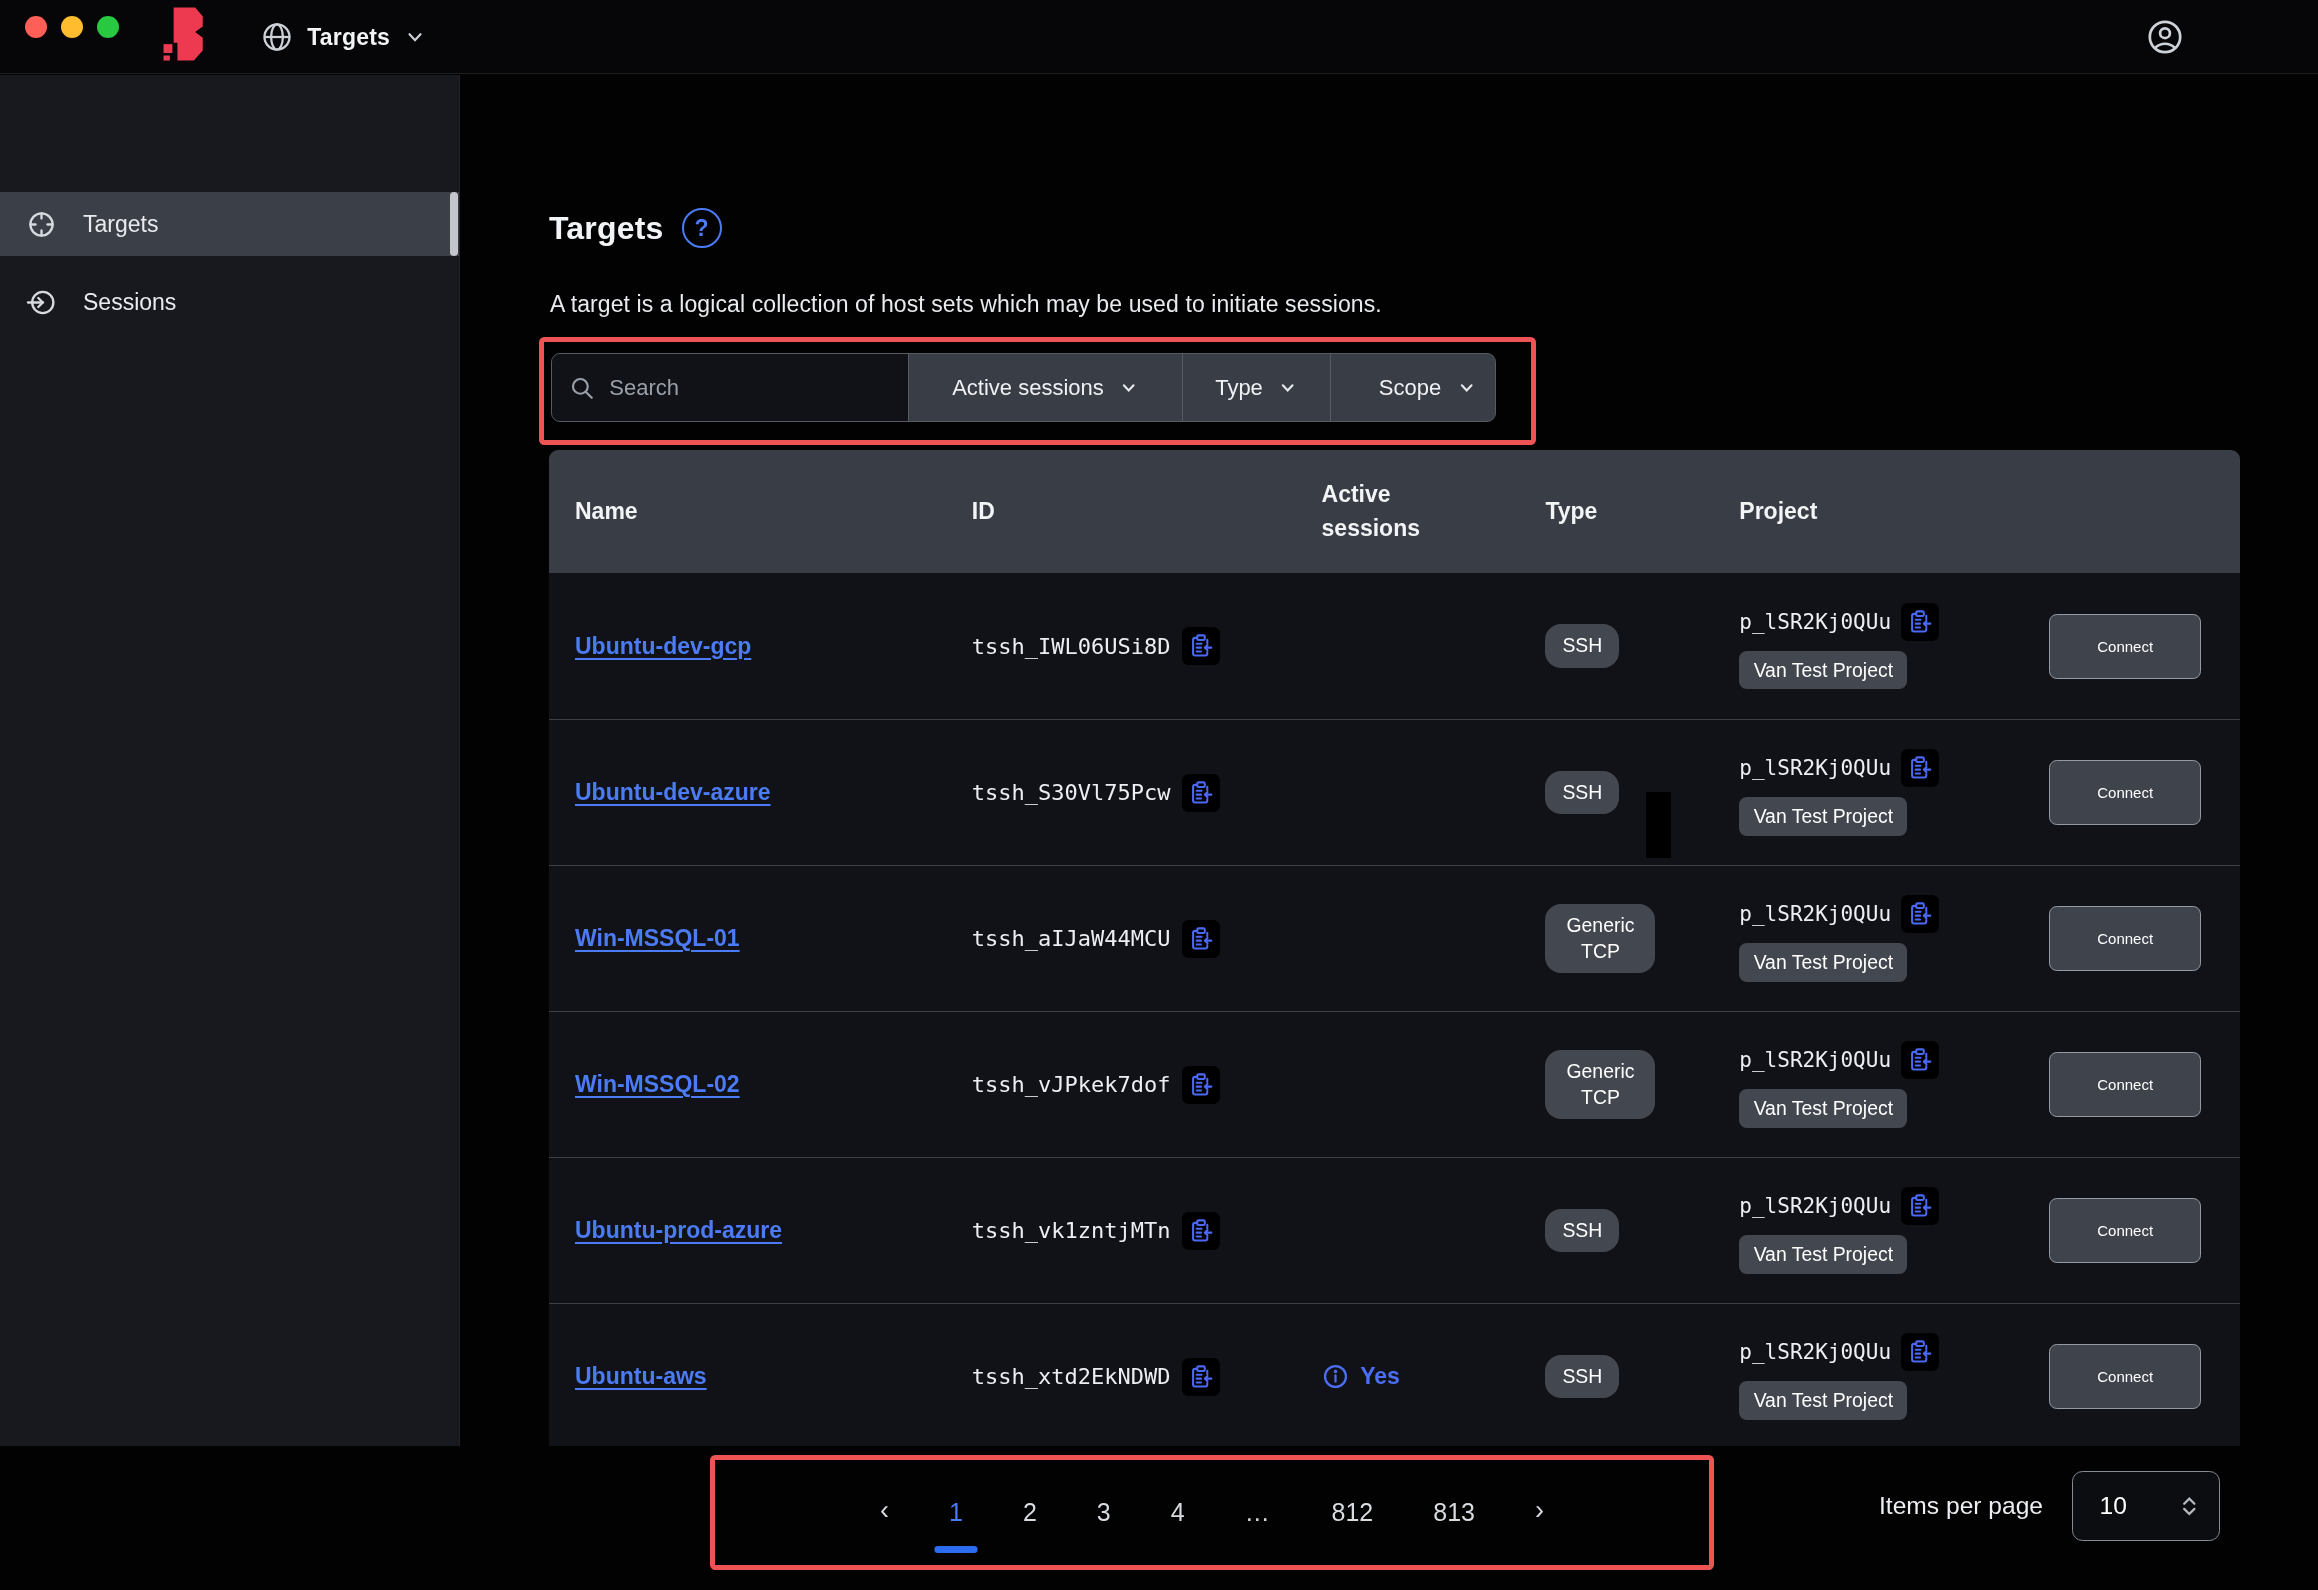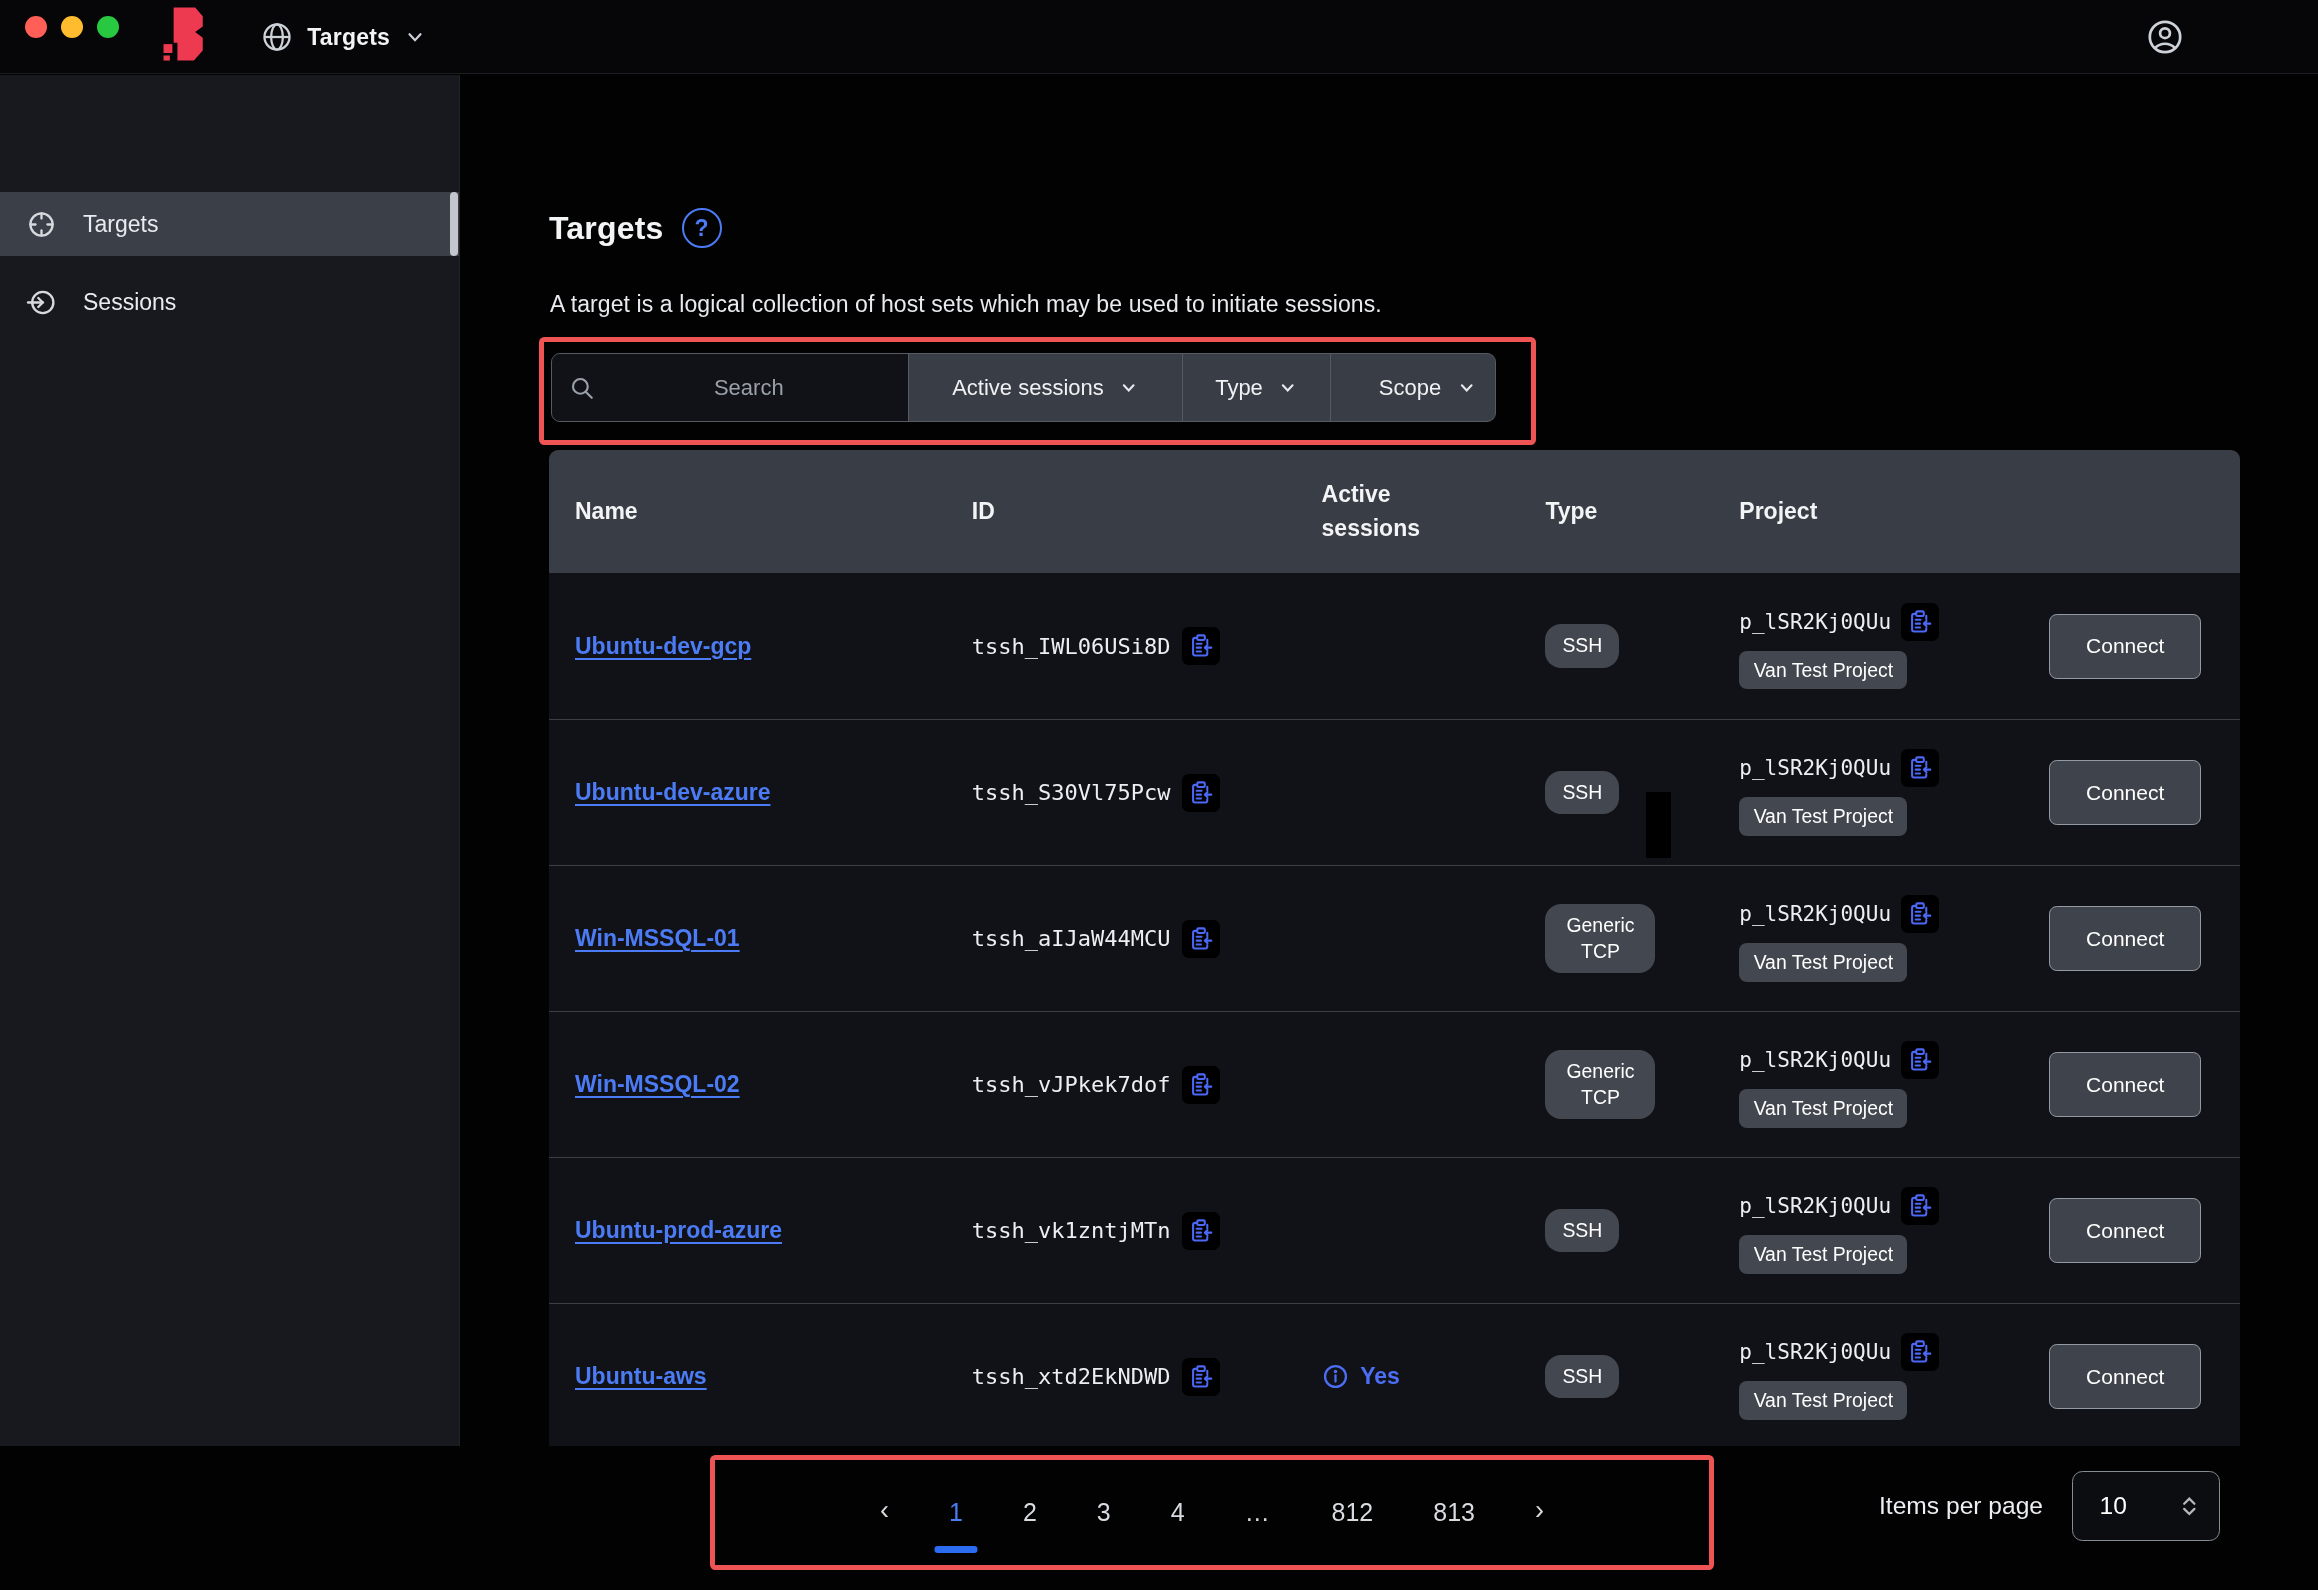--- a/index.html
+++ b/index.html
@@ -39,21 +39,21 @@
   
   .annot { position:absolute; border:5.8px solid #ef5455; border-radius:5.2px; pointer-events:none; }
   .annot1 { left:78px; top:262px; width:997px; height:108px; }
 
   
   .filterbar { position:absolute; left:90px; top:278px; height:69px; display:flex;
                border:1.3px solid #555a63; border-radius:9px; overflow:hidden; background:#393d45; }
   .search-box { width:357px; height:100%; background:#111217; display:flex; align-items:center; gap:14.3px;
                 padding-left:17px; border-right:1.3px solid #555a63; }
   .search-box input { background:transparent; border:none; outline:none; color:#f3f4f6;
-                      font-size:22px; width:279px; font-family:"Liberation Sans",sans-serif;text-align:center; }
+                      font-size:22px; width:279px; font-family:"Liberation Sans",sans-serif; }
   .search-box input::placeholder { color:#9aa0a9; }
   .filter-seg { display:flex; align-items:center; justify-content:center; gap:15.6px; font-size:22px; font-weight:500;
                 color:#f0f1f4; cursor:pointer; }
   .filter-seg + .filter-seg { border-left:1.3px solid #555a63; }
   .seg-active { width:273px; } .seg-type { width:148px; } .seg-scope { width:165px;padding-left:29px; }
 
   
   .table { position:absolute; left:88px; top:375px; width:1691px; height:996px; overflow:hidden;
            border-radius:9px 9px 0 0; }
   .thead { display:flex; height:123px; background:#393d45; align-items:center; font-size:23px; font-weight:700; }
@@ -72,21 +72,21 @@
   .yes-wrap { display:flex; align-items:center; gap:11.7px; color:#4c6ef5; font-size:23px; font-weight:700; }
   .type-badge { display:inline-flex; align-items:center; justify-content:center; text-align:center;
                 background:#43474f; color:#fff; font-size:19.4px; font-weight:500; border-radius:16px;
                 padding:9px 17px; max-width:110px; line-height:1.3; }
   .proj-cell { display:flex; flex-direction:column; gap:10.4px; }
   .proj-id-row { display:flex; align-items:center; gap:10.4px; }
   .proj-id { font-size:21px; color:#eceef2; }
   .proj-badge { align-self:flex-start; background:#43474f; color:#fff; font-size:19.4px; font-weight:500;
                 border-radius:7.8px; padding:7.8px 14.3px; }
   .connect-btn { margin-left:18px; width:152px; height:65px; border-radius:7.8px; background:#3f434b;
-                 border:1.3px solid #949aa3; color:#fff; font-size:21px; font-weight:500; cursor:pointer;
+                 border:1.3px solid #949aa3; color:#fff; font-size:15px; font-weight:500; cursor:pointer;
                  font-family:"Liberation Sans",sans-serif; }
   .cursor-artifact { position:absolute; left:1185px; top:717px; width:24.6px; height:66px; background:#000; }
 
   
   .footer { position:absolute; left:0; top:1446px; width:2319px; height:144px; background:#020203; }
   .range-summary { position:absolute; left:84px; top:0; height:123px; display:flex; align-items:center;
                    font-size:24.6px; font-weight:600; color:#eceef2; }
   .annot2 { left:710px; top:9px; width:1004px; height:115px; }
   .pager { position:absolute; left:710px; top:9px; width:1004px; height:115px; display:flex;
            align-items:center; justify-content:center; gap:60px; font-size:25px; color:#d8dbe0; }

